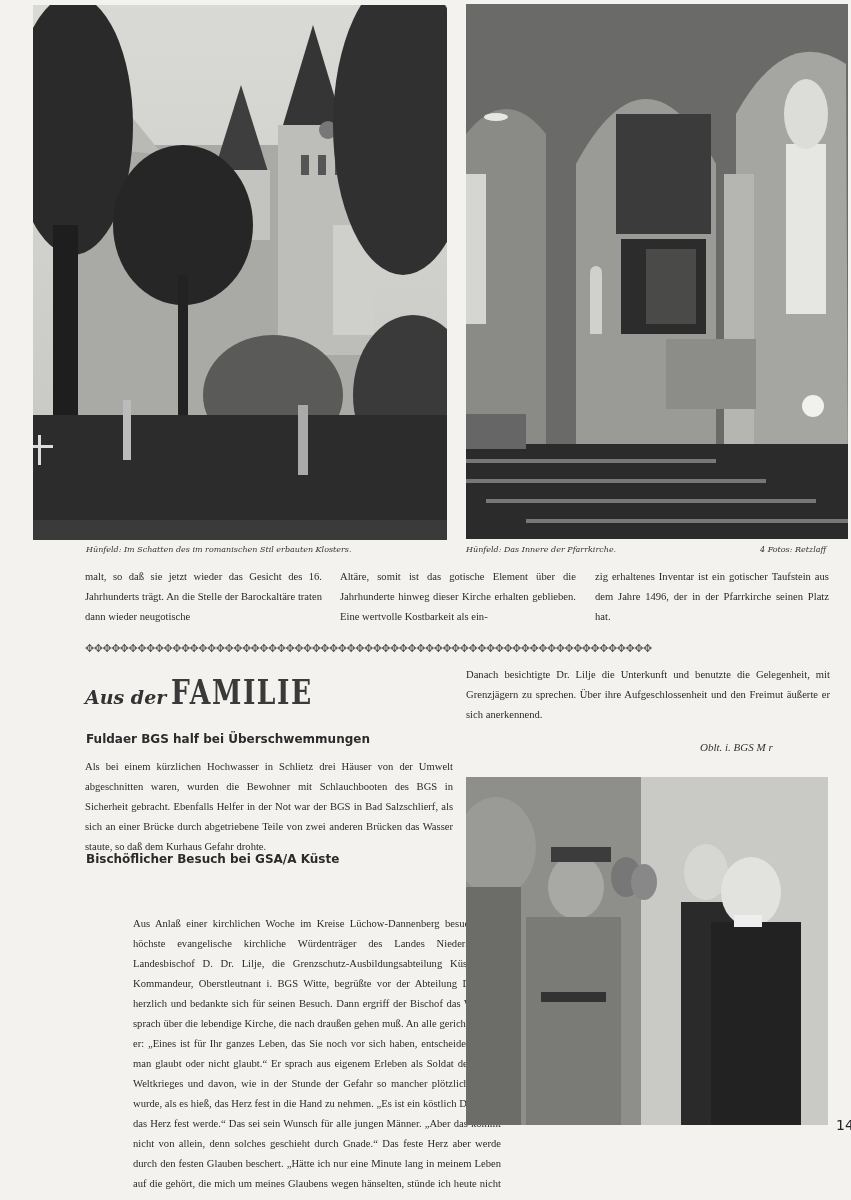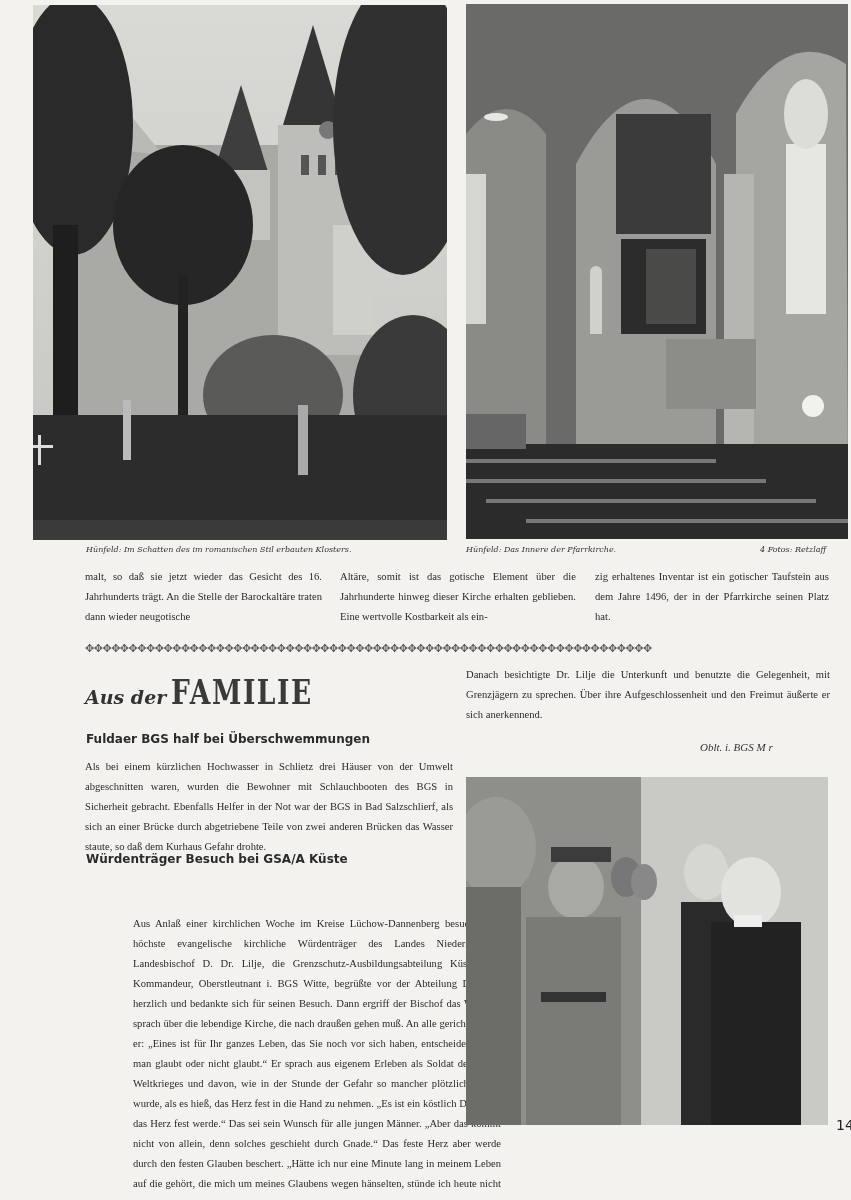--- a/index.html
+++ b/index.html
@@ -148,21 +148,21 @@
 <div class="section-title">
   <span class="small">Aus der</span>
   <span class="big">FAMILIE</span>
 </div>
 
 <div class="headline" style="left:86px; top:732px;">Fuldaer BGS half bei Überschwemmungen</div>
 <div class="col" style="left:85px; top:757px; width:368px;">
   <p>Als bei einem kürzlichen Hochwasser in Schlietz drei Häuser von der Umwelt abgeschnitten waren, wurden die Bewohner mit Schlauchbooten des BGS in Sicherheit gebracht. Ebenfalls Helfer in der Not war der BGS in Bad Salzschlierf, als sich an einer Brücke durch abgetriebene Teile von zwei anderen Brücken das Wasser staute, so daß dem Kurhaus Gefahr drohte.</p>
 </div>
 
-<div class="headline" style="left:86px; top:852px;">Würdenträger Besuch bei GSA/A Küste</div>
+<div class="headline" style="left:86px; top:852px;">Bischöflicher Besuch bei GSA/A Küste</div>
 <div class="col" style="left:85px; top:914px; width:368px;margin-left:48px;">
   <p>Aus Anlaß einer kirchlichen Woche im Kreise Lüchow-Dannenberg besuchte der höchste evangelische kirchliche Würdenträger des Landes Niedersachsen, Landesbischof D. Dr. Lilje, die Grenzschutz-Ausbildungsabteilung Küste. Der Kommandeur, Oberstleutnant i. BGS Witte, begrüßte vor der Abteilung Dr. Lilje herzlich und bedankte sich für seinen Besuch. Dann ergriff der Bischof das Wort. Er sprach über die lebendige Kirche, die nach draußen gehen muß. An alle gerichtet sagte er: „Eines ist für Ihr ganzes Leben, das Sie noch vor sich haben, entscheidend: Was man glaubt oder nicht glaubt.“ Er sprach aus eigenem Erleben als Soldat des ersten Weltkrieges und davon, wie in der Stunde der Gefahr so mancher plötzlich anders wurde, als es hieß, das Herz fest in die Hand zu nehmen. „Es ist ein köstlich Ding, daß das Herz fest werde.“ Das sei sein Wunsch für alle jungen Männer. „Aber das kommt nicht von allein, denn solches geschieht durch Gnade.“ Das feste Herz aber werde durch den festen Glauben beschert. „Hätte ich nur eine Minute lang in meinem Leben auf die gehört, die mich um meines Glaubens wegen hänselten, stünde ich heute nicht hier. Am Sich-lustig-Machen darüber ist wahrlich nichts Imponierendes, und wer</p>
 </div>
 
 <div class="col" style="left:466px; top:665px; width:364px;">
   <p>Danach besichtigte Dr. Lilje die Unterkunft und benutzte die Gelegenheit, mit Grenzjägern zu sprechen. Über ihre Aufgeschlossenheit und den Freimut äußerte er sich anerkennend.</p>
 </div>
 <div class="signature">Oblt. i. BGS M    r</div>
 
 <div class="photo" id="photo-visit">

